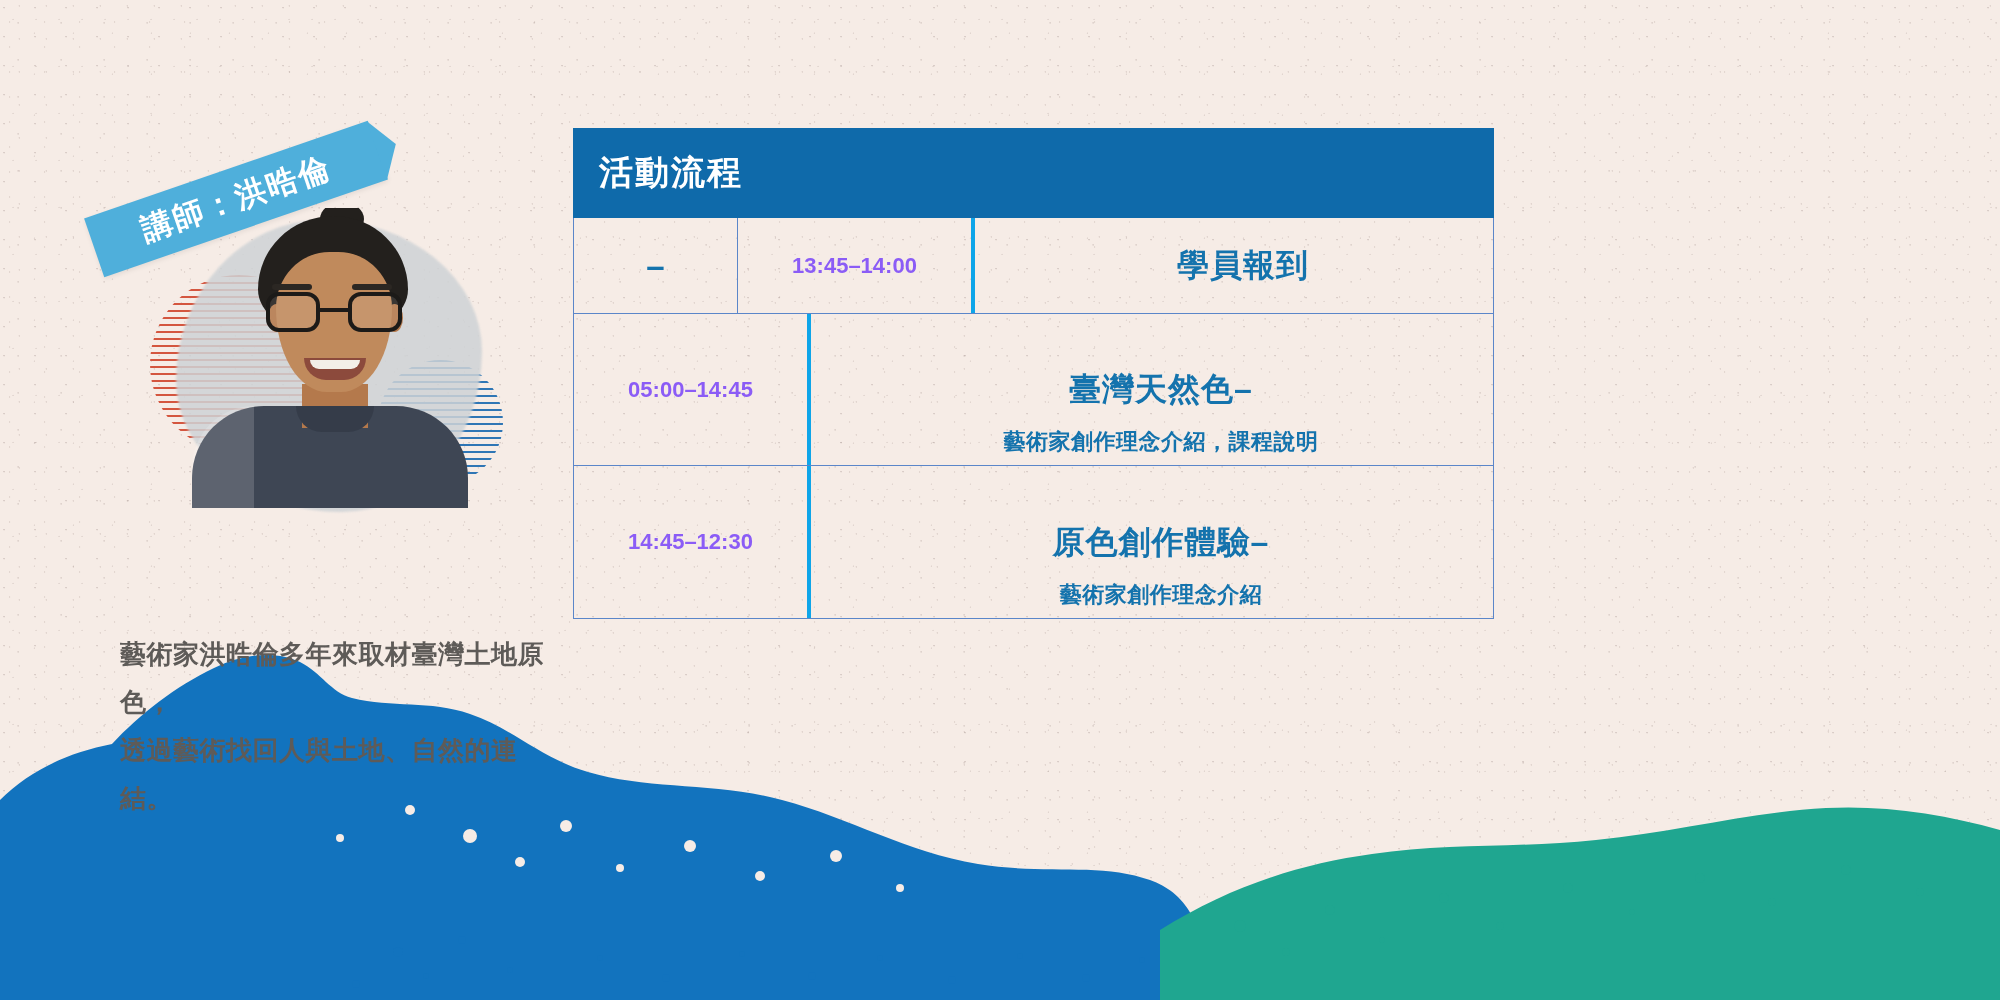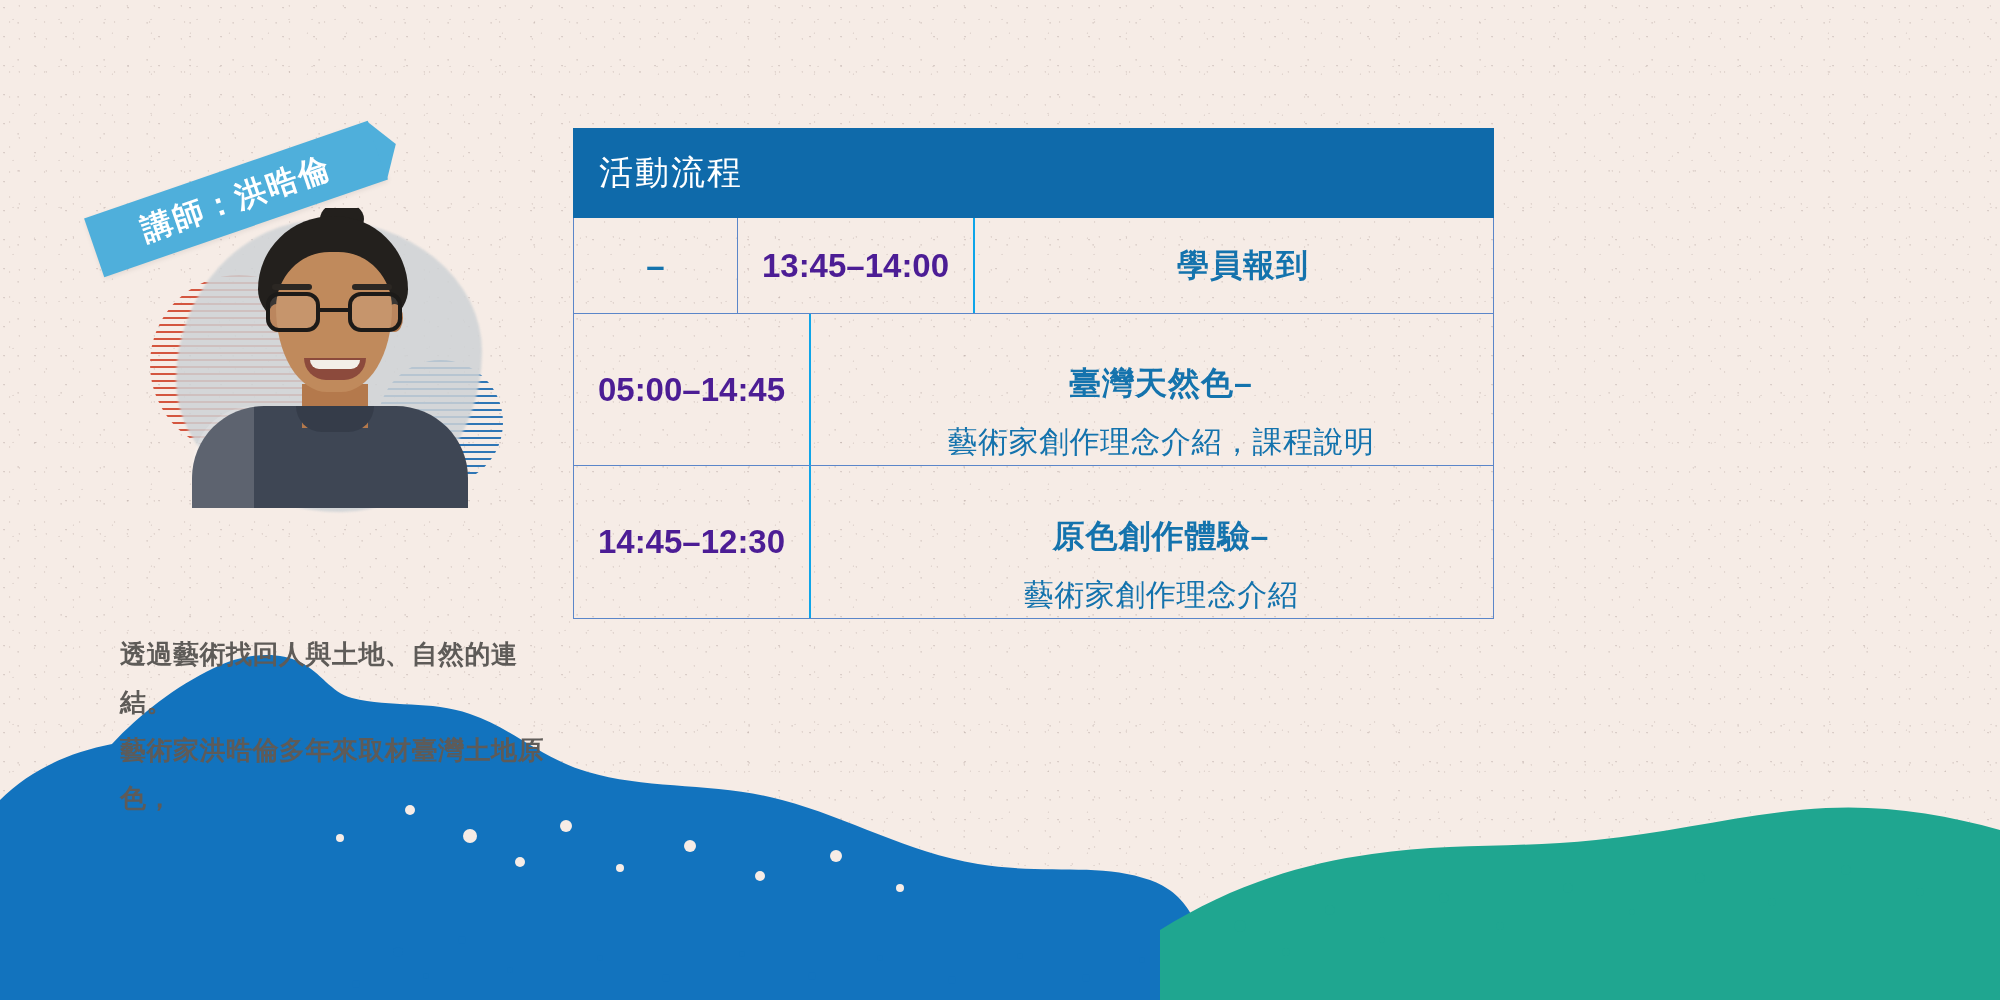--- a/index.html
+++ b/index.html
@@ -149,47 +149,47 @@
     position:absolute; left:573px; top:128px; width:921px;
     z-index:4;
     border-collapse:collapse;
   }
   .sched-head {
     background:#0f6aaa;
     height:90px;
     display:flex; align-items:center;
   }
   .sched-head span{
-    color:#fff; font-size:34px; font-weight:400; letter-spacing:2px;
+    color:#fff; font-size:34px; font-weight:700; letter-spacing:2px;
     padding-left:26px;
   }
   .sched-body { border:1px solid #5b86c9; border-top:none; }
   .row { display:flex; border-bottom:1px solid #5b86c9; }
   .row:last-child { border-bottom:none; }
   .c-dur {
     width:164px; flex:none; display:flex; align-items:center; justify-content:center;
     border-right:1px solid #5b86c9;
     color:#1473ad; font-size:33px; font-weight:700;
   }
   .c-time {
     width:237px; flex:none; display:flex; align-items:center; justify-content:center;
-    border-right:2px solid #0ea5e9;
-    color:#4c1d95; font-size:33px; font-weight:700;
+    border-right:4px solid #0ea5e9;
+    color:#8b5cf6; font-size:22px; font-weight:700;
   }
   .c-desc {
     flex:1; display:flex; flex-direction:column; justify-content:center;
     padding:0 0 0 18px;
     color:#1473ad;
     text-align:center;
   }
   .row.r1 { height:96px; }
   .row.r2 { height:152px; }
   .row.r3 { height:152px; }
   .d-title { font-size:32px; font-weight:700; line-height:1.25; letter-spacing:1px;margin-top:48px; }
-  .d-sub   { font-size:30px; font-weight:400; line-height:1.5; letter-spacing:.5px; margin-top:16px; }
+  .d-sub   { font-size:22px; font-weight:700; line-height:1.5; letter-spacing:.5px; margin-top:16px; }
   .only-title { font-size:32px; font-weight:700; letter-spacing:1px; }
 </style>
 </head>
 <body>
 
 <div class="grain"></div>
 
 <div class="left-col">
 
   <div class="speaker-tag">
@@ -216,22 +216,22 @@
       <div class="p-glasses">
         <div class="lens l"></div>
         <div class="bridge"></div>
         <div class="lens r"></div>
       </div>
       <div class="p-mouth"></div>
     </div>
   </div>
 
   <div class="caption">
+    <div>藝術家洪晧倫多年來取材臺灣土地原色，</div>
     <div>透過藝術找回人與土地、自然的連結。</div>
-    <div>藝術家洪晧倫多年來取材臺灣土地原色，</div>
   </div>
 </div>
 
 <svg class="paint" viewBox="0 0 2000 360" preserveAspectRatio="none">
   <path fill="#1273be" d="M0,160 C30,130 70,112 112,104 C140,74 176,46 214,28 C242,14 276,10 300,22
            C322,33 330,52 352,58 C392,68 430,60 470,74 C512,88 540,118 588,132
            C648,150 716,142 782,160 C850,178 906,212 978,224 C1044,235 1100,222 1150,240
            C1186,253 1208,284 1206,360 L0,360 Z"></path>
   <path fill="#1fa690" d="M1160,290 C1230,246 1300,224 1372,214 C1448,203 1520,208 1596,200
            C1676,192 1750,172 1826,168 C1884,165 1944,174 2000,190 L2000,360 L1160,360 Z"></path>

